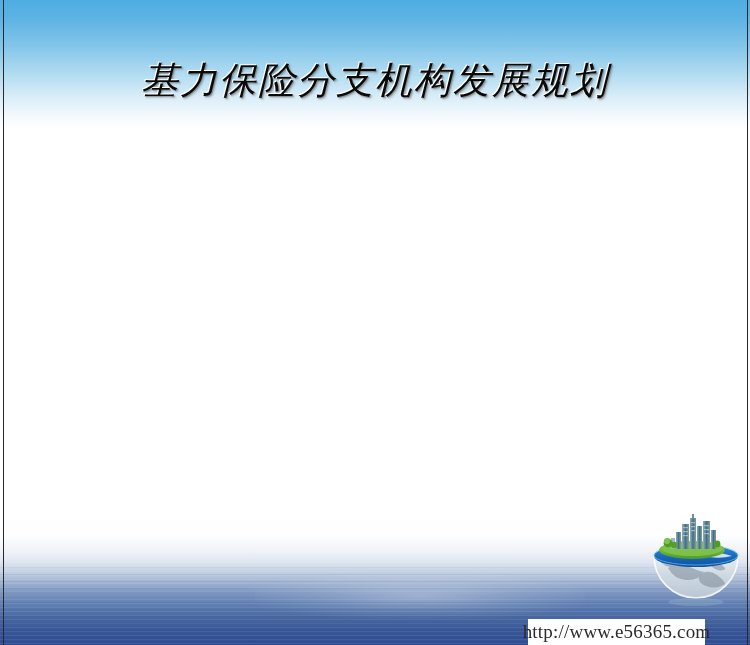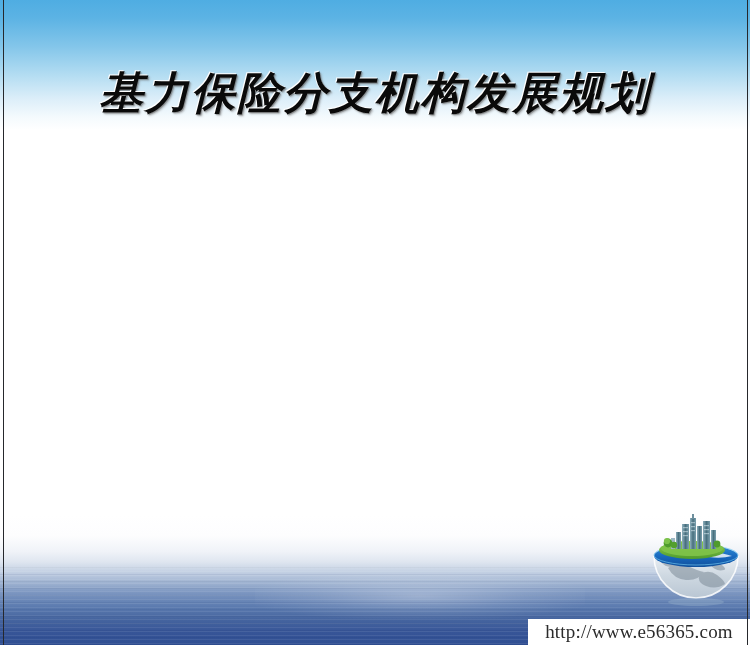--- a/index.html
+++ b/index.html
@@ -106,27 +106,27 @@
     background: radial-gradient(ellipse at center,
                 rgba(255,255,255,0.30) 0%,
                 rgba(255,255,255,0.10) 45%,
                 rgba(255,255,255,0) 78%);
   }
 
   
   .title {
     position: absolute;
     left: 0;
-    top: 67px;
+    top: 54px;
     width: 750px;
     text-align: center;
     z-index: 12;
     font-family: "Liberation Serif", "DejaVu Serif", serif;
-    font-size: 44px;
-    font-weight: bold;
+    font-size: 37px;
+    font-weight: normal;
     font-style: italic;
     letter-spacing: 2px;
     color: #0a0a0a;
     line-height: 54px;
     white-space: nowrap;
     text-shadow:
       -1px -1px 0 rgba(255,255,255,0.95),
       -1px  0   0 rgba(255,255,255,0.55),
        1px  1px 1px rgba(90,90,90,0.55),
        2px  2px 2px rgba(120,120,120,0.35);
@@ -159,21 +159,21 @@
     height: 100px;
     z-index: 14;
   }
   .globe svg { display: block; }
 
   
   .watermark {
     position: absolute;
     left: 528px;
     top: 619px;
-    width: 222px;
+    width: 177px;
     height: 26px;
     background: #ffffff;
     z-index: 22;
     display: flex;
     align-items: center;
     justify-content: center;
   }
   .watermark-text {
     font-family: "Liberation Serif", "DejaVu Serif", serif;
     font-size: 19px;

